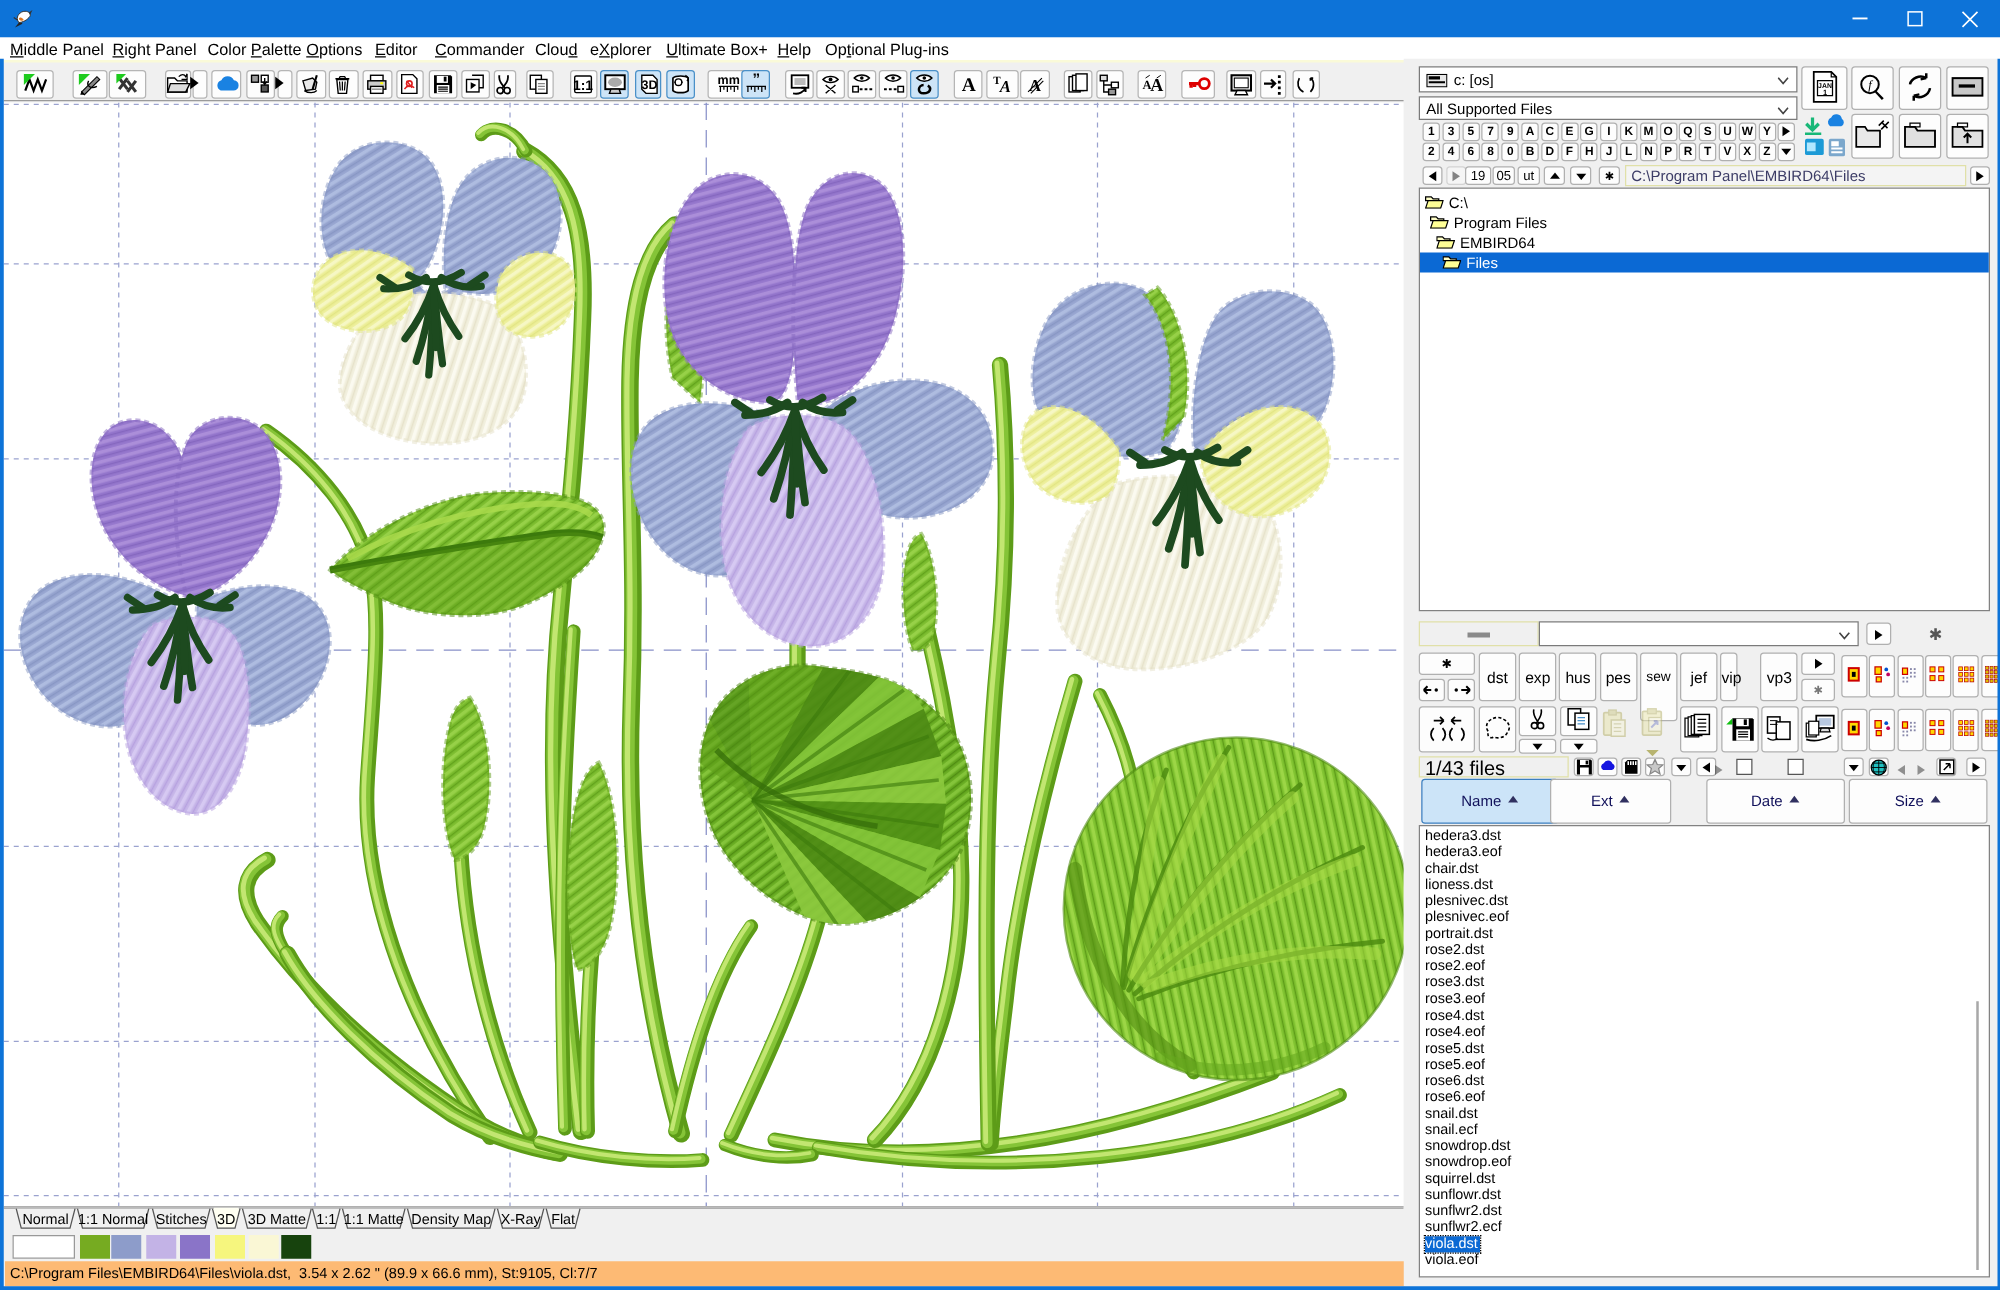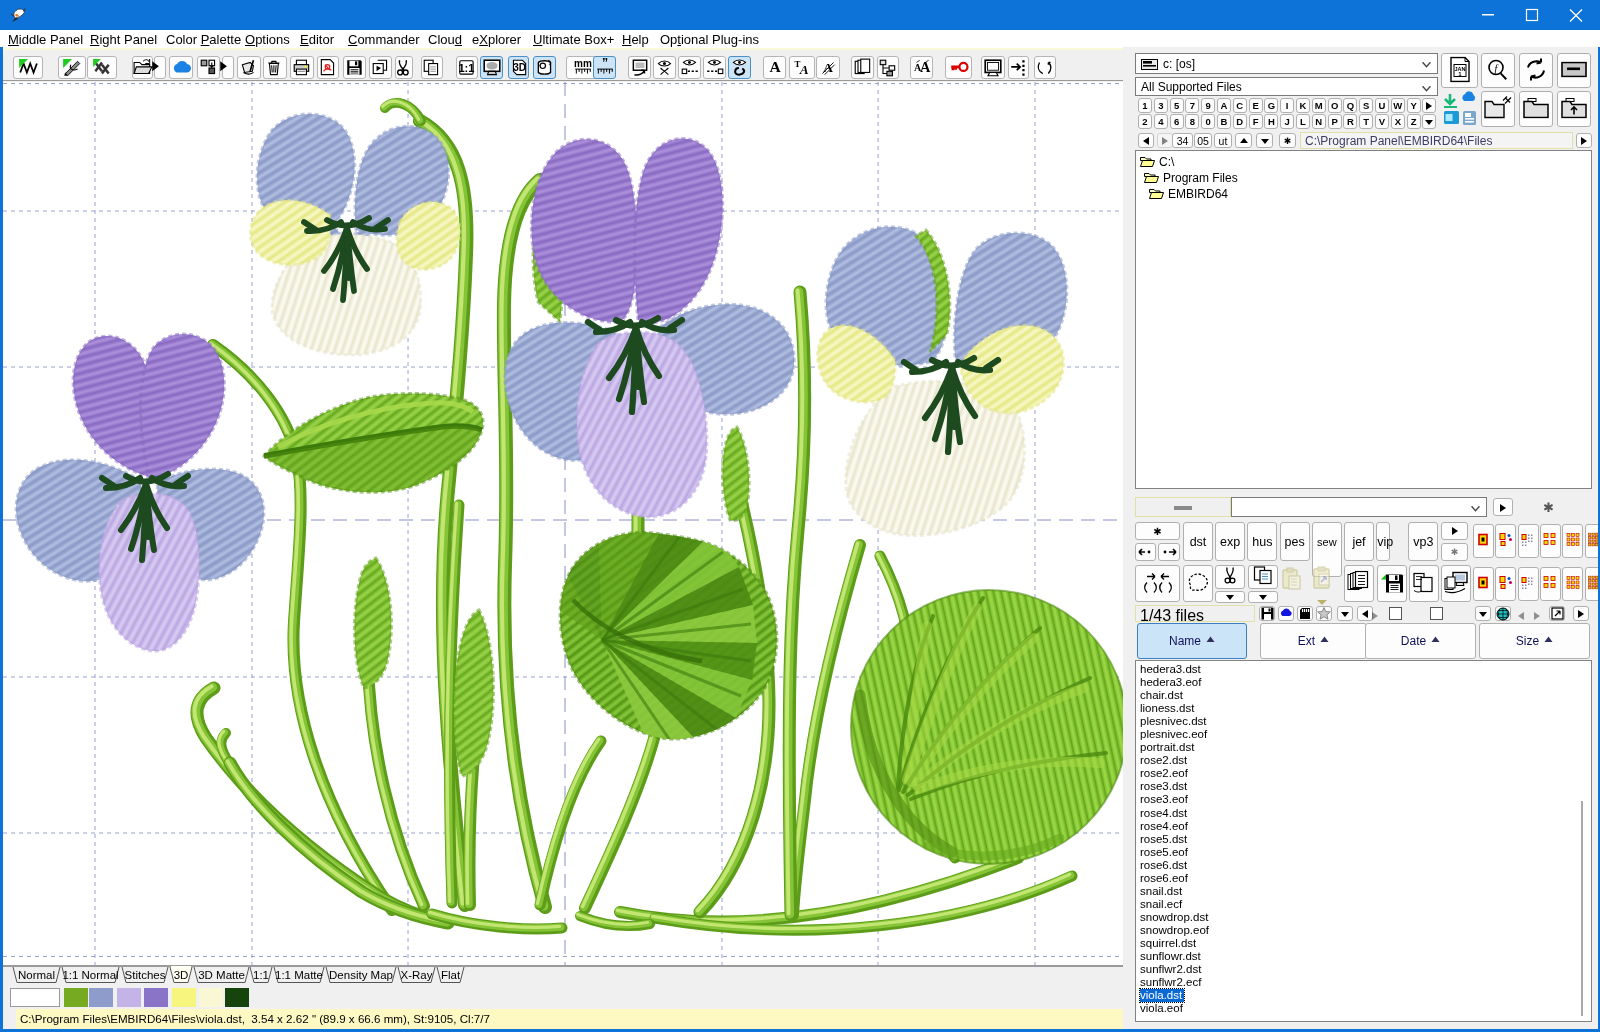--- a/index.html
+++ b/index.html
@@ -13,21 +13,21 @@
 #rborder{right:0;top:47px;width:2px;bottom:0;background:#0d73d8}
 #bborder{left:0;bottom:0;width:1600px;height:3px;background:#0d73d8}
 #toolbar{left:3px;top:48px;width:1120px;height:33px;background:#f0f0f0;border-top:2px solid #fafad8;border-bottom:1px solid #9a9a9a;box-sizing:border-box}
 .tb{position:absolute;top:6px;height:23px;background:#fdfdfd;border:1px solid #b5b5b5;border-radius:3px;box-sizing:border-box}
 .tb.on{background:#cde4f7;border-color:#4a90c8}
 .tb svg{position:absolute;left:50%;top:50%;transform:translate(-50%,-50%);width:20px;height:20px}
 #canvas{left:3px;top:82px;width:1120px;height:883px;background:#fff}
 #tabs{left:3px;top:965px;width:1120px;height:19px;background:#f0f0f0;border-top:1px solid #9a9a9a;font-size:11.5px}
 #pal{left:3px;top:985px;width:1120px;height:24px;background:#f0f0f0}
 .sw{position:absolute;top:3px;width:24px;height:19px;border:1px solid #808080;box-sizing:border-box}
-#status{left:16px;top:1009px;width:1120px;height:20px;background:#fef9c3;font-size:11.6px;color:#000}
+#status{left:4px;top:1009px;width:1120px;height:20px;background:#fdba74;font-size:11.6px;color:#000}
 #right{left:1123px;top:47px;width:475px;height:982px;background:#f0f0f0;font-size:12px}
 .fld{position:absolute;background:#fff;border:1px solid #7a7a7a;box-sizing:border-box}
 .btn{position:absolute;background:#fdfdfd;border:1px solid #b0b0b0;border-radius:3px;box-sizing:border-box;text-align:center;color:#000}
 .gf{position:absolute;background:#f0f0f0;border:1px solid #e6e6b8;box-sizing:border-box}
 .chev{position:absolute;right:6px;top:6px;width:8px;height:8px}
 .hdr{position:absolute;top:576px;height:36px;background:#fdfdfd;border:1px solid #b0b0b0;border-radius:3px;box-sizing:border-box;text-align:center;font-size:12px;color:#10105a;line-height:34px}
 .hdr.sel{background:#cce4f8;border-color:#3c7fc0}
 #flist{position:absolute;left:12px;top:613px;width:457px;height:362px;background:#fff;border:1px solid #828282;box-sizing:border-box;font-size:11.5px;line-height:13.05px;color:#000;padding:2px 0 0 4px}
 #ftree{position:absolute;left:12px;top:103px;width:457px;height:339px;background:#fff;border:1px solid #828282;box-sizing:border-box;font-size:12px;color:#000}
 .trow{position:absolute;height:16px;line-height:16px}
@@ -703,21 +703,21 @@
 <div class="btn" style="left:283.6px;top:67px;width:14px;height:15px;font-size:9.5px;line-height:14px;font-weight:bold;font-family:'Liberation Sans',sans-serif">Z</div>
 <div class="btn" style="left:299.4px;top:67px;width:14px;height:15px;font-size:9.5px;line-height:14px;font-weight:bold;font-family:'Liberation Sans',sans-serif"><svg width="10" height="8" viewBox="0 0 10 8" style="vertical-align:middle">
         <path d="M1 2 L5 7 L9 2 Z" fill="#000"></path>
       </svg></div>
 <div class="btn" style="left:15px;top:86px;width:16px;height:15px;line-height:13px"><svg width="8" height="10" viewBox="0 0 8 10" style="vertical-align:middle">
         <path d="M7 1 L1 5 L7 9 Z" fill="#000"></path>
       </svg></div>
 <div class="btn" style="left:34px;top:86px;width:16px;height:15px;line-height:13px;opacity:.45"><svg width="8" height="10" viewBox="0 0 8 10" style="vertical-align:middle">
         <path d="M1 1 L7 5 L1 9 Z" fill="#000"></path>
       </svg></div>
-<div class="btn" style="left:49px;top:86px;width:21px;height:15px;font-size:10.5px;line-height:14px">34</div>
+<div class="btn" style="left:49px;top:86px;width:21px;height:15px;font-size:10.5px;line-height:14px">19</div>
 <div class="btn" style="left:71px;top:86px;width:18px;height:15px;font-size:10.5px;line-height:14px">05</div>
 <div class="btn" style="left:91px;top:86px;width:18px;height:15px;font-size:10.5px;line-height:14px">ut</div>
 <div class="btn" style="left:112px;top:86px;width:17px;height:15px;line-height:12px"><svg width="10" height="8" viewBox="0 0 10 8" style="vertical-align:middle">
         <path d="M1 6 L5 1 L9 6 Z" fill="#000"></path>
       </svg></div>
 <div class="btn" style="left:133px;top:86px;width:17px;height:15px;line-height:12px"><svg width="10" height="8" viewBox="0 0 10 8" style="vertical-align:middle">
         <path d="M1 2 L5 7 L9 2 Z" fill="#000"></path>
       </svg></div>
 <div class="btn" style="left:156px;top:86px;width:17px;height:15px;font-size:9px;line-height:15px">✱</div>
 <div class="gf" style="left:177px;top:85px;width:273px;height:17px;background:#f4f4f4;border-color:#e0e0a8">
@@ -732,20 +732,24 @@
           <path d="M0.5 10.5 L2.5 4.5 L14.5 4.5 L12.5 10.5 Z" fill="#ffff96" stroke="#000"></path>
         </svg>C:\</div>
       <div class="trow" style="left:8px;top:19px"><svg class="fo" viewBox="0 0 15 11">
           <path d="M0.5 1.5 L5 1.5 L6.5 3 L11 3 L11 4.5 L0.5 4.5 Z" fill="#ffffc8" stroke="#000"></path>
           <path d="M0.5 10.5 L2.5 4.5 L14.5 4.5 L12.5 10.5 Z" fill="#ffff96" stroke="#000"></path>
         </svg>Program Files</div>
       <div class="trow" style="left:13px;top:35px"><svg class="fo" viewBox="0 0 15 11">
           <path d="M0.5 1.5 L5 1.5 L6.5 3 L11 3 L11 4.5 L0.5 4.5 Z" fill="#ffffc8" stroke="#000"></path>
           <path d="M0.5 10.5 L2.5 4.5 L14.5 4.5 L12.5 10.5 Z" fill="#ffff96" stroke="#000"></path>
         </svg>EMBIRD64</div>
+      <div class="trow selrow" style="left:0;top:51px;width:455px"><span style="margin-left:18px"></span><svg class="fo" viewBox="0 0 15 11">
+          <path d="M0.5 1.5 L5 1.5 L6.5 3 L11 3 L11 4.5 L0.5 4.5 Z" fill="#ffffc8" stroke="#000"></path>
+          <path d="M0.5 10.5 L2.5 4.5 L14.5 4.5 L12.5 10.5 Z" fill="#ffff96" stroke="#000"></path>
+        </svg>Files</div>
     </div>
 <div class="btn" style="left:318px;top:6px;width:37px;height:35px">
       <span style="position:absolute;left:50%;top:50%;transform:translate(-50%,-50%)"><svg width="22" height="26" viewBox="0 0 22 26">
           <path d="M2 1 L16 1 L20 5 L20 25 L2 25 Z" fill="#fff" stroke="#000" stroke-width="1.4"></path>
           <path d="M16 1 L16 5 L20 5" fill="none" stroke="#000"></path>
           <rect x="5" y="8" width="12" height="12" fill="#fff" stroke="#000"></rect>
           <text x="11" y="14" font-size="5.5" text-anchor="middle" font-weight="bold">JAN</text>
           <text x="11" y="19.5" font-size="6" text-anchor="middle" font-weight="bold">1</text>
         </svg></span>
     </div>
@@ -1127,21 +1131,21 @@
 <div class="btn" style="left:426px;top:559px;width:16px;height:15px;line-height:12px"><svg width="13" height="13" viewBox="0 0 13 13">
         <rect x="1" y="1" width="11" height="11" fill="none" stroke="#000" stroke-width="1.2"></rect>
         <path d="M4 9 L9 4 M9 4 L5.5 4 M9 4 L9 7.5" stroke="#000" stroke-width="1.2" fill="none"></path>
       </svg></div>
 <div class="btn" style="left:450px;top:559px;width:16px;height:15px;line-height:12px"><svg width="8" height="10" viewBox="0 0 8 10" style="vertical-align:middle">
         <path d="M1 1 L7 5 L1 9 Z" fill="#000"></path>
       </svg></div>
 <div class="hdr sel" style="left:14px;width:110px">Name<svg width="9" height="7" viewBox="0 0 9 7" style="vertical-align:2px;margin-left:5px">
         <path d="M0.5 6 L4.5 0.5 L8.5 6 Z" fill="#303060"></path>
       </svg></div>
-<div class="hdr" style="left:137px;width:107px">Ext<svg width="9" height="7" viewBox="0 0 9 7" style="vertical-align:2px;margin-left:5px">
+<div class="hdr" style="left:117px;width:97px">Ext<svg width="9" height="7" viewBox="0 0 9 7" style="vertical-align:2px;margin-left:5px">
         <path d="M0.5 6 L4.5 0.5 L8.5 6 Z" fill="#303060"></path>
       </svg></div>
 <div class="hdr" style="left:242px;width:111px">Date<svg width="9" height="7" viewBox="0 0 9 7" style="vertical-align:2px;margin-left:5px">
         <path d="M0.5 6 L4.5 0.5 L8.5 6 Z" fill="#303060"></path>
       </svg></div>
 <div class="hdr" style="left:356px;width:111px">Size<svg width="9" height="7" viewBox="0 0 9 7" style="vertical-align:2px;margin-left:5px">
         <path d="M0.5 6 L4.5 0.5 L8.5 6 Z" fill="#303060"></path>
       </svg></div>
 <div id="flist"><div>hedera3.dst</div><div>hedera3.eof</div><div>chair.dst</div><div>lioness.dst</div><div>plesnivec.dst</div><div>plesnivec.eof</div><div>portrait.dst</div><div>rose2.dst</div><div>rose2.eof</div><div>rose3.dst</div><div>rose3.eof</div><div>rose4.dst</div><div>rose4.eof</div><div>rose5.dst</div><div>rose5.eof</div><div>rose6.dst</div><div>rose6.eof</div><div>snail.dst</div><div>snail.ecf</div><div>snowdrop.dst</div><div>snowdrop.eof</div><div>squirrel.dst</div><div>sunflowr.dst</div><div>sunflwr2.dst</div><div>sunflwr2.ecf</div><div style="background:#0b69d4;color:#fff;display:inline-block;outline:1px dotted #000;padding-right:2px">viola.dst</div><div>viola.eof</div><div style="position:absolute;right:8px;top:140px;width:2px;height:215px;background:#a8a8a8"></div></div>
 </div>

